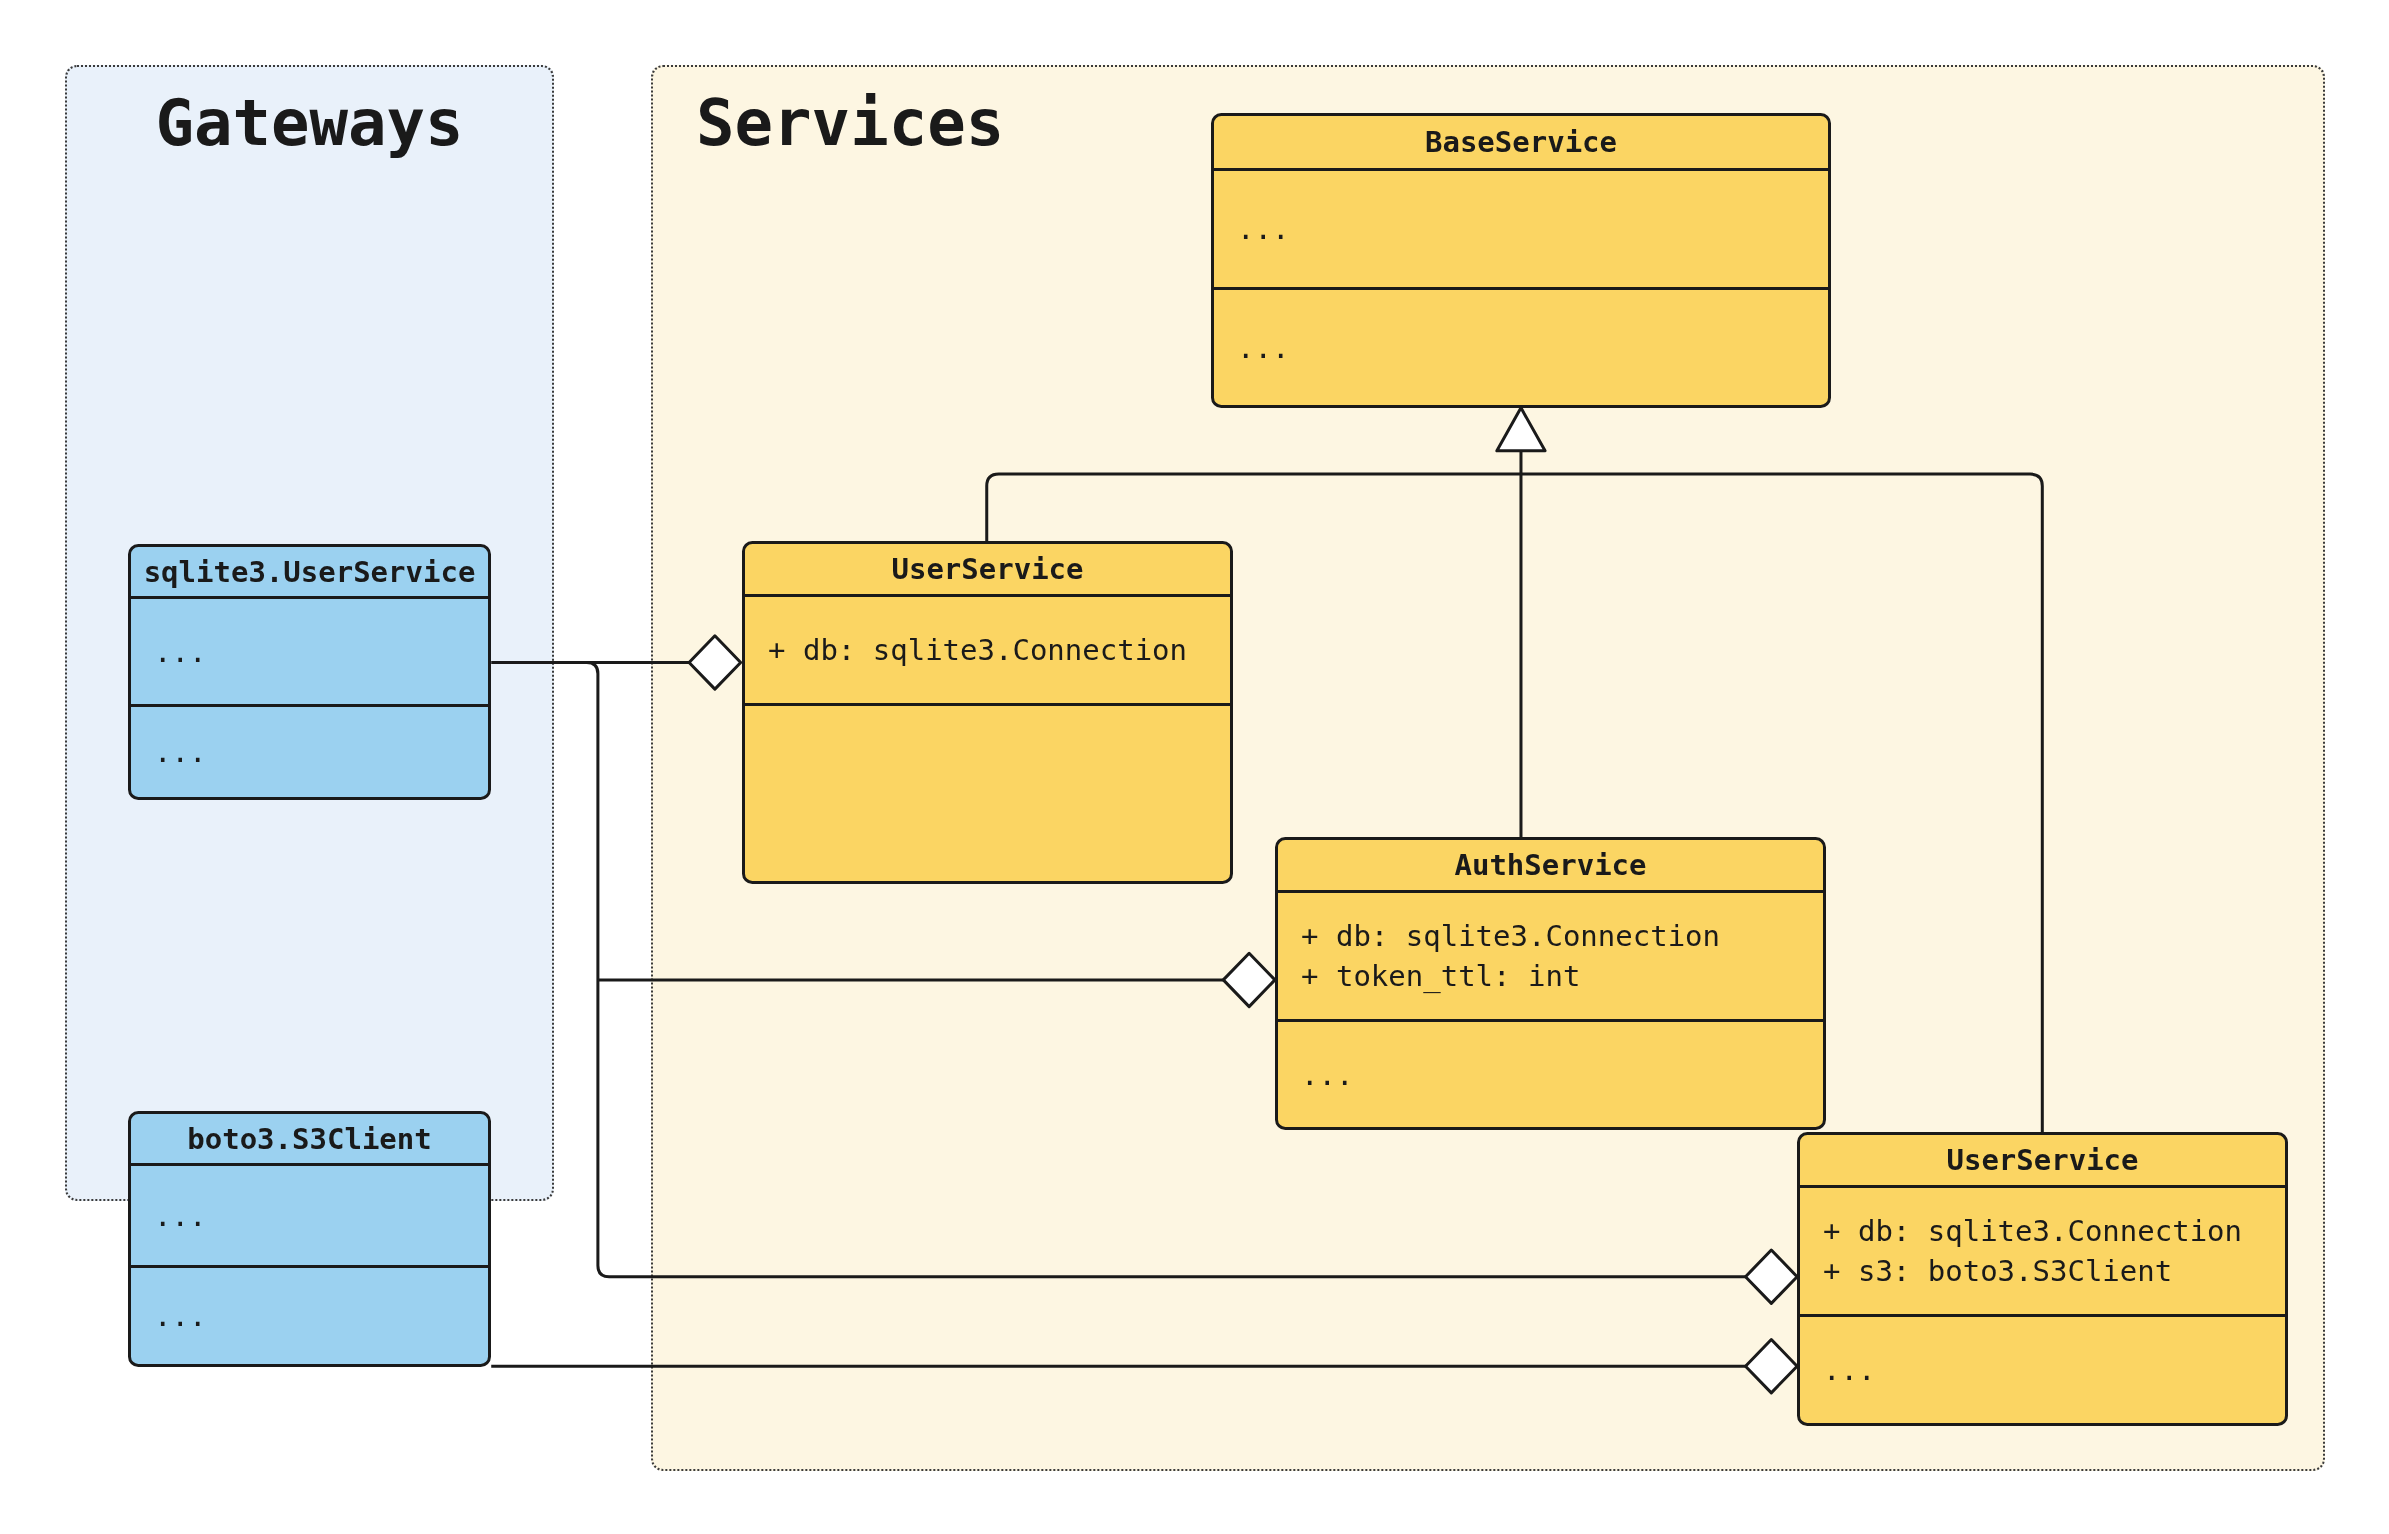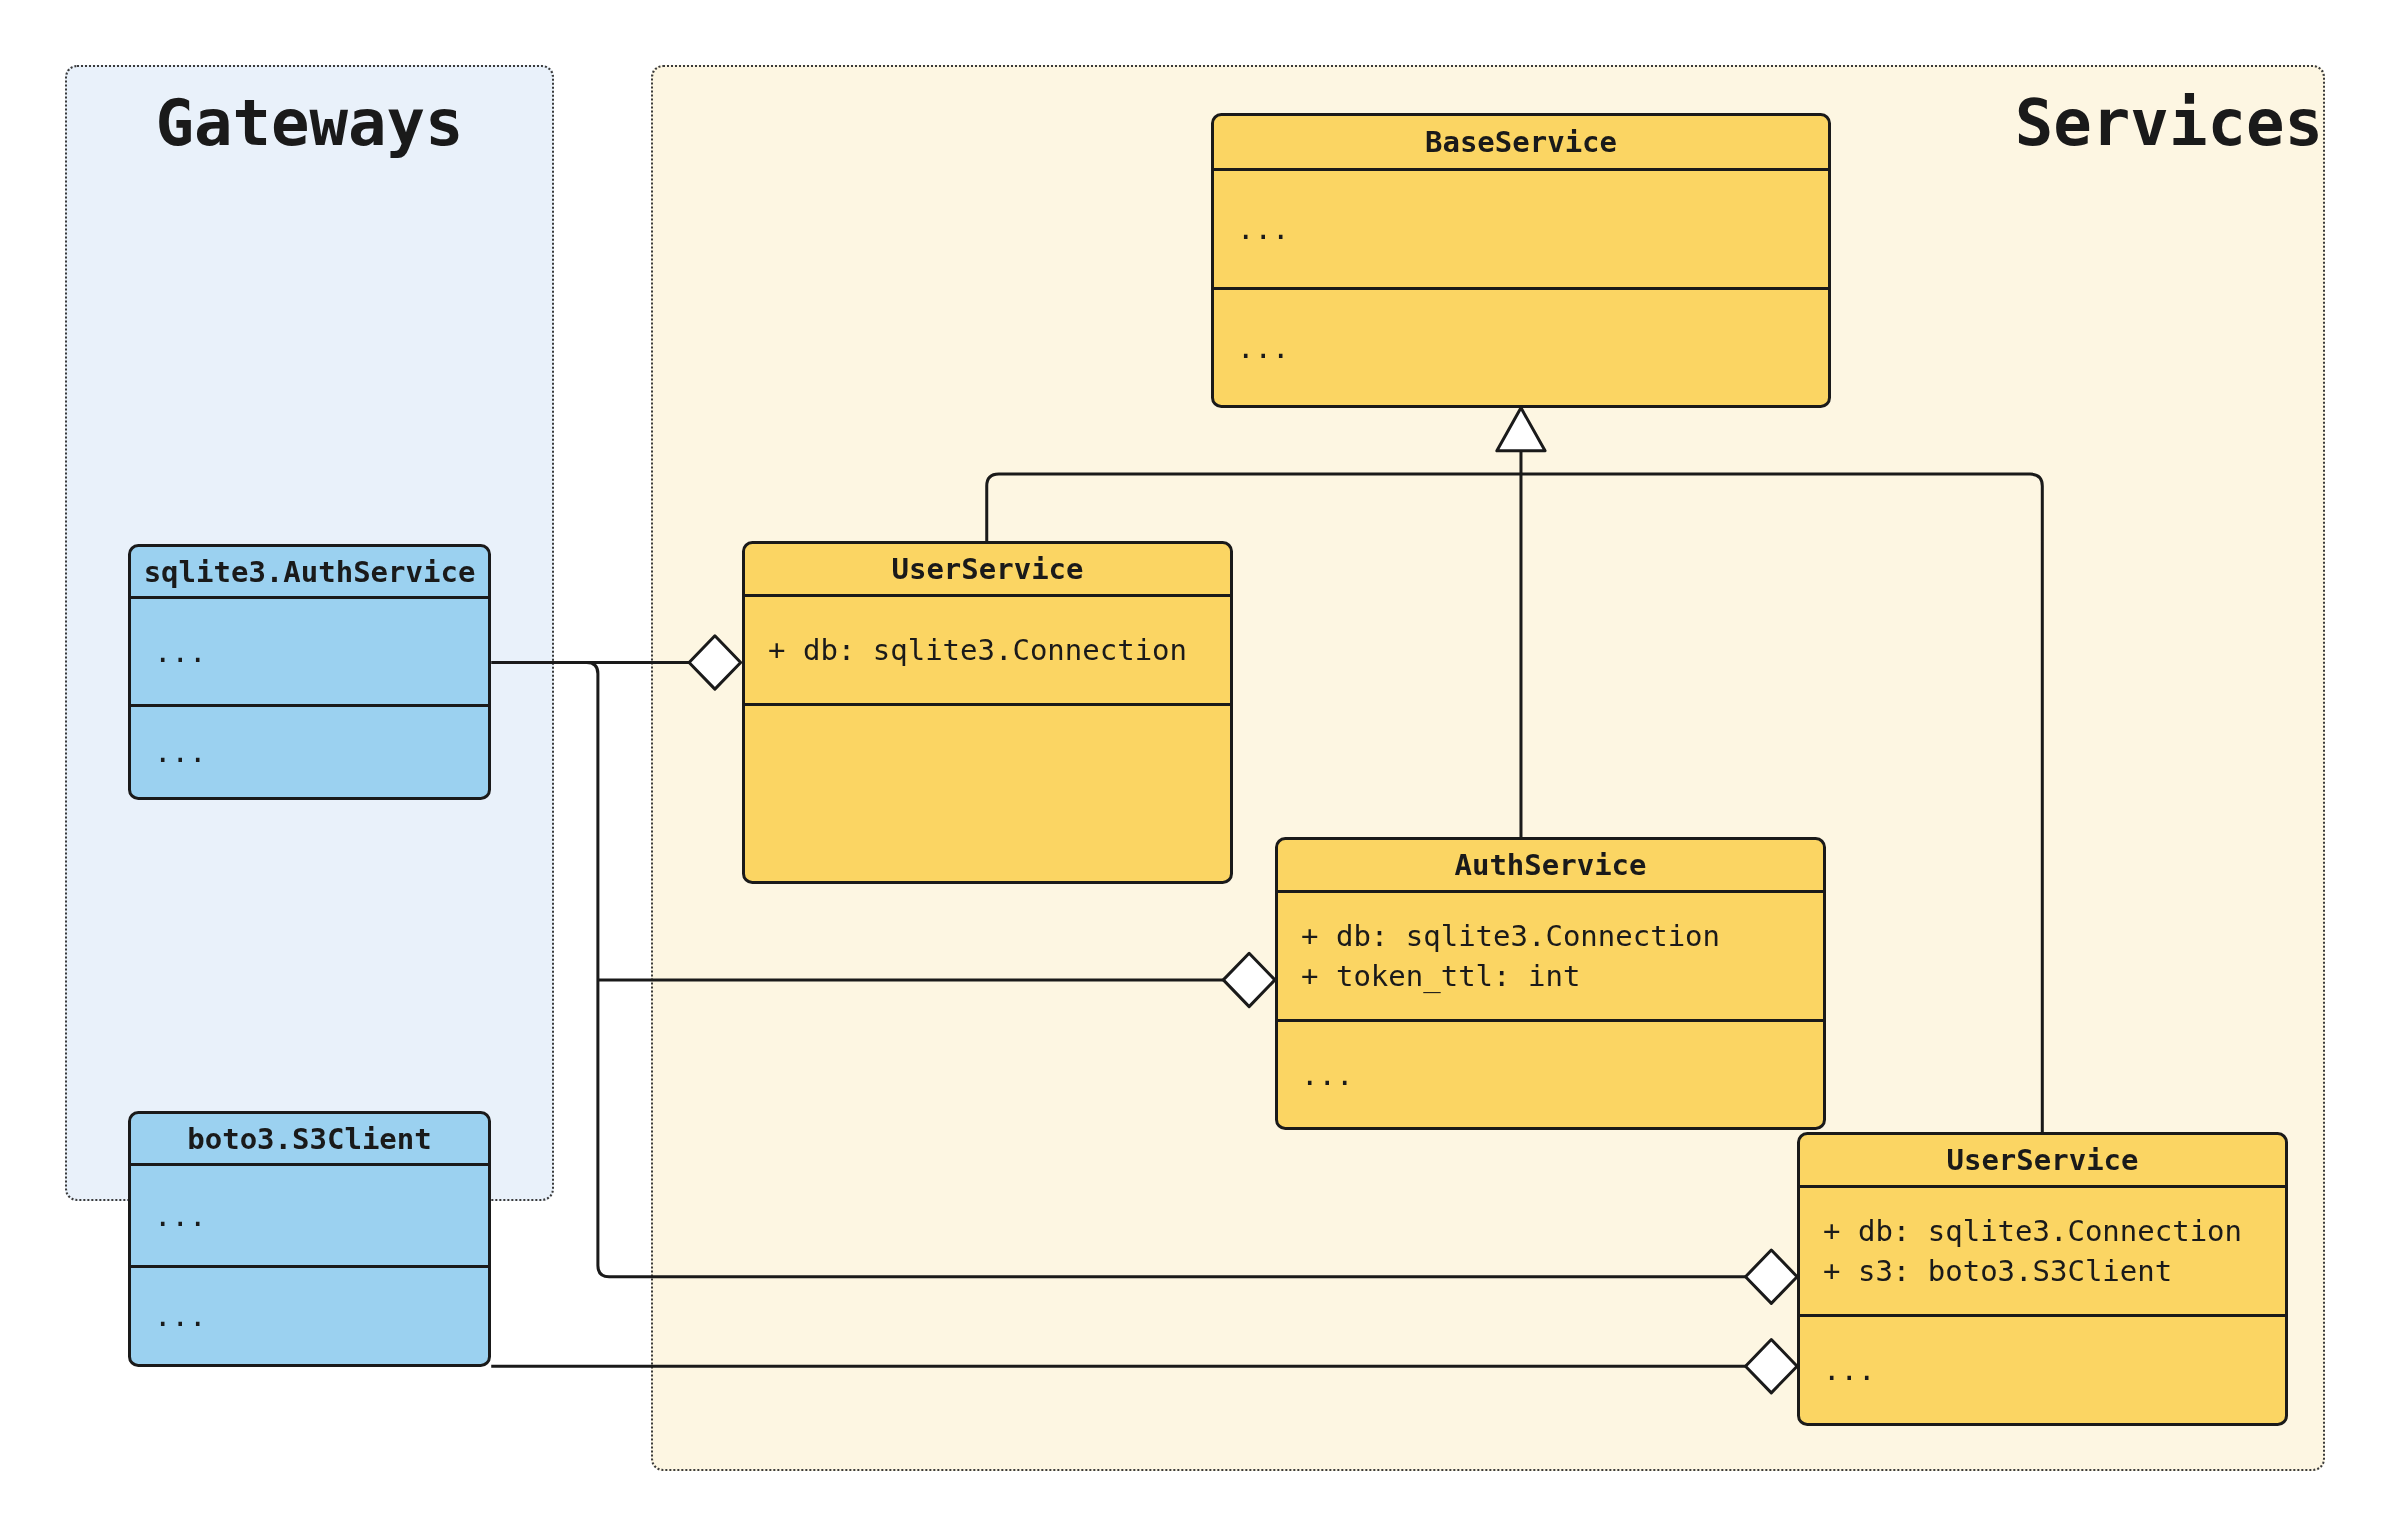--- a/index.html
+++ b/index.html
@@ -29,21 +29,20 @@
     border-radius:12px;
   }
   .group.gateways{left:65px;top:65px;width:489px;height:1136px;background:var(--gateways-bg)}
   .group.services{left:651px;top:65px;width:1674px;height:1406px;background:var(--services-bg)}
   .group-title{
     font-weight:bold;
     font-size:64px;
     line-height:1;
     padding-top:24px;
     white-space:nowrap;
-    text-align:right;
   }
   .group.gateways .group-title{text-align:center}
   .group.services .group-title{padding-left:43px}
 
   .class-box{
     position:absolute;
     border:3px solid var(--ink);
     border-radius:10.3px;
     display:flex;
     flex-direction:column;
@@ -117,21 +116,21 @@
     <div class="cb-sec" style="height:129px">
       <div>+ db: sqlite3.Connection</div>
       <div>+ s3: boto3.S3Client</div>
     </div>
     <div class="cb-sec last">
       <div>...</div>
     </div>
   </div>
 
   <div class="class-box blue" style="left:128px;top:544px;width:363px;height:256px">
-    <div class="cb-title" style="height:52px">sqlite3.AuthService</div>
+    <div class="cb-title" style="height:52px">sqlite3.UserService</div>
     <div class="cb-sec" style="height:108px">
       <div>...</div>
     </div>
     <div class="cb-sec last">
       <div>...</div>
     </div>
   </div>
 
   <div class="class-box blue" style="left:128px;top:1111px;width:363px;height:256px">
     <div class="cb-title" style="height:52px">boto3.S3Client</div>

